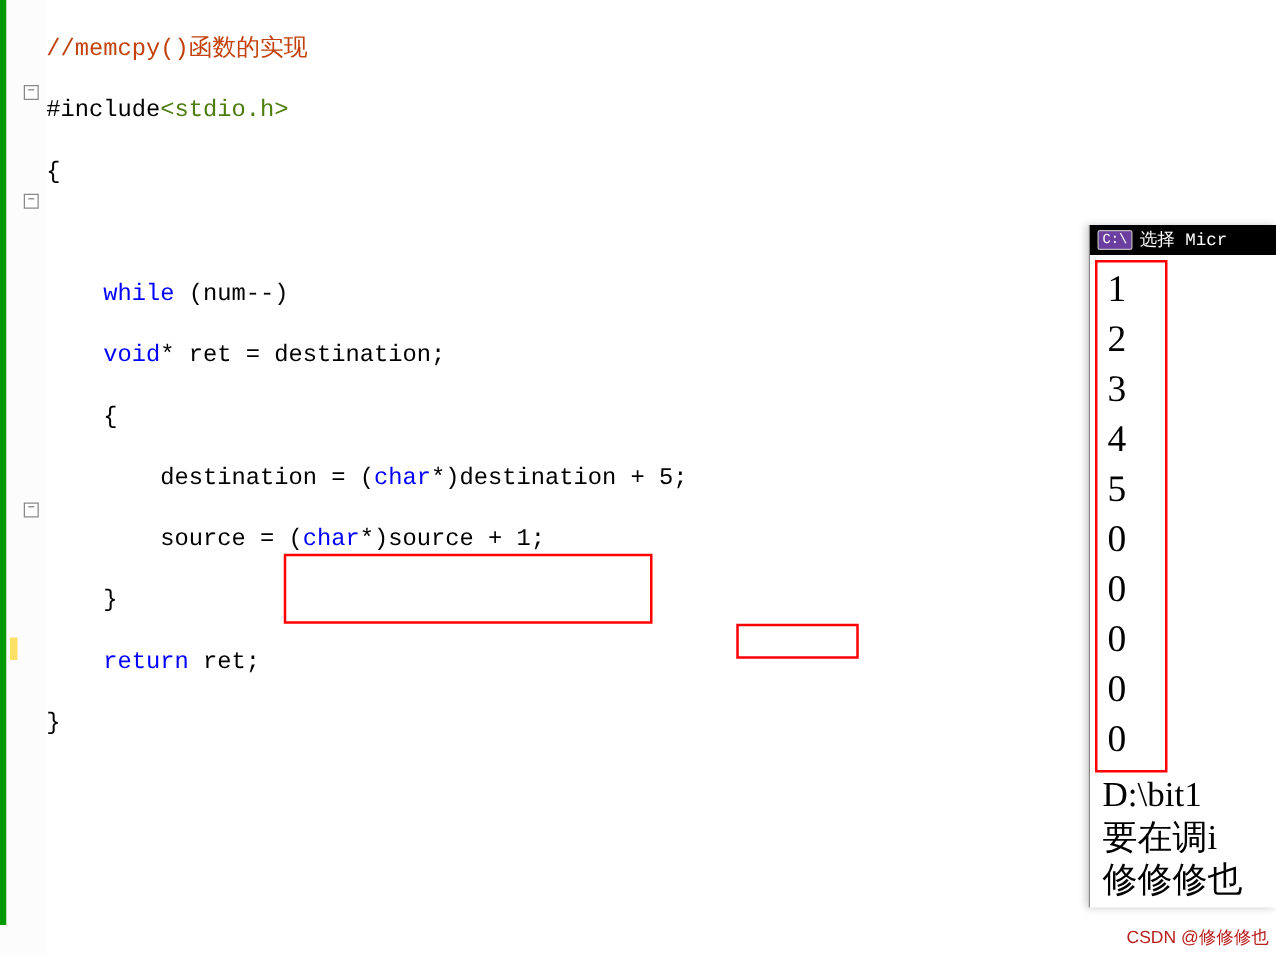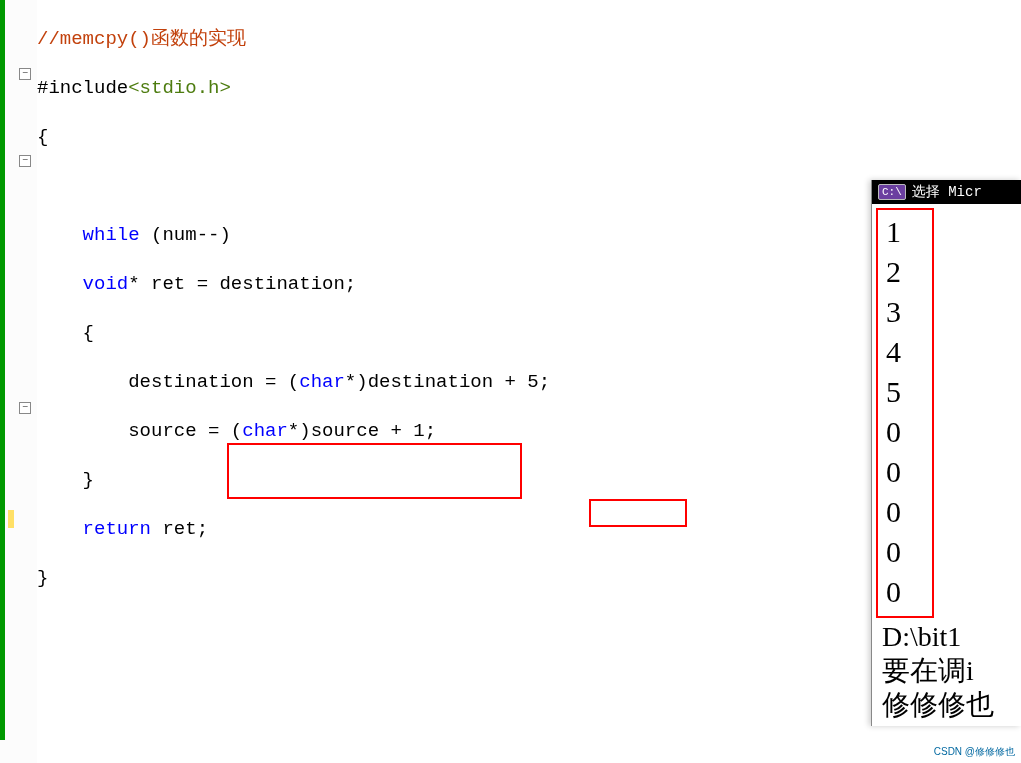--- a/index.html
+++ b/index.html
@@ -101,22 +101,22 @@
 .console-text {
   padding: 4px 7px 4px 10px;
   font-family: 'SimSun', serif;
   font-size: 28px;
   line-height: 34px;
 }
 .watermark {
   position: absolute;
   right: 6px;
   bottom: 4px;
-  font-size: 10px;
-  color: #0369a1;
+  font-size: 14px;
+  color: #b91c1c;
   font-family: sans-serif;
 }
 </style>
 </head>
 <body>
 
 <div class="editor">
   <div class="gutter">
     <div class="green-bar"></div>
     <div class="fold-icon" style="top:68px">−</div>

